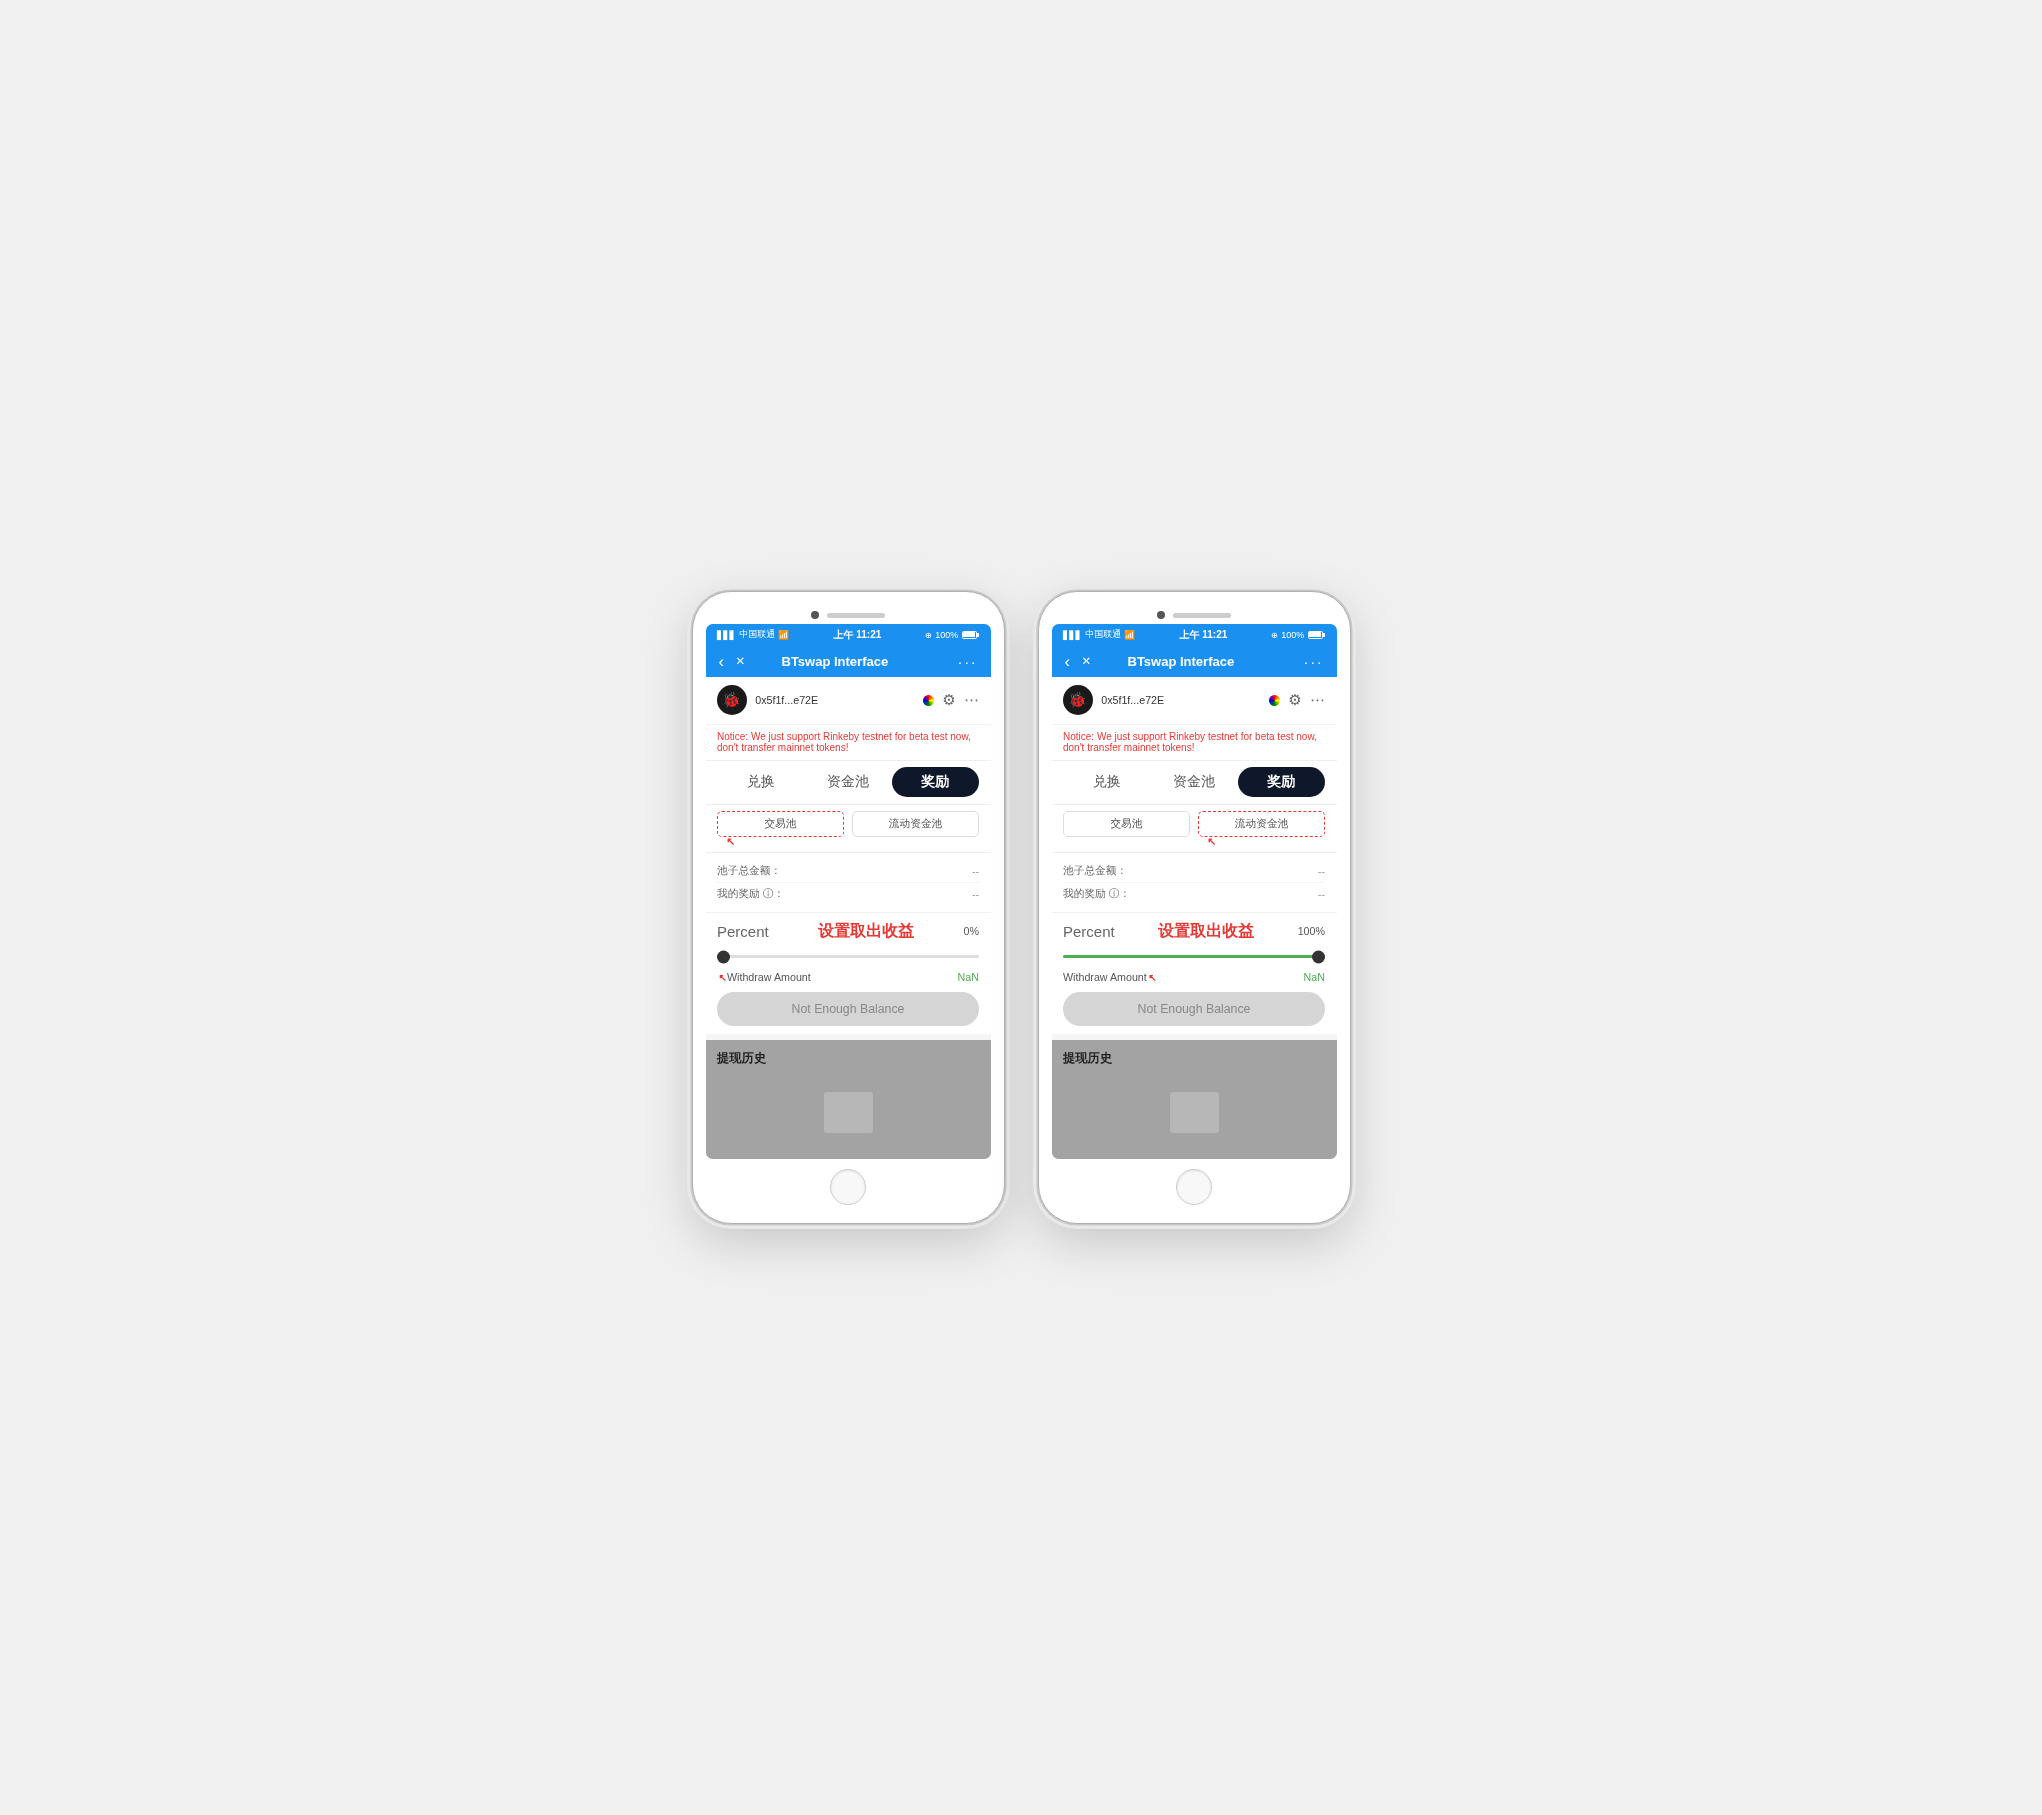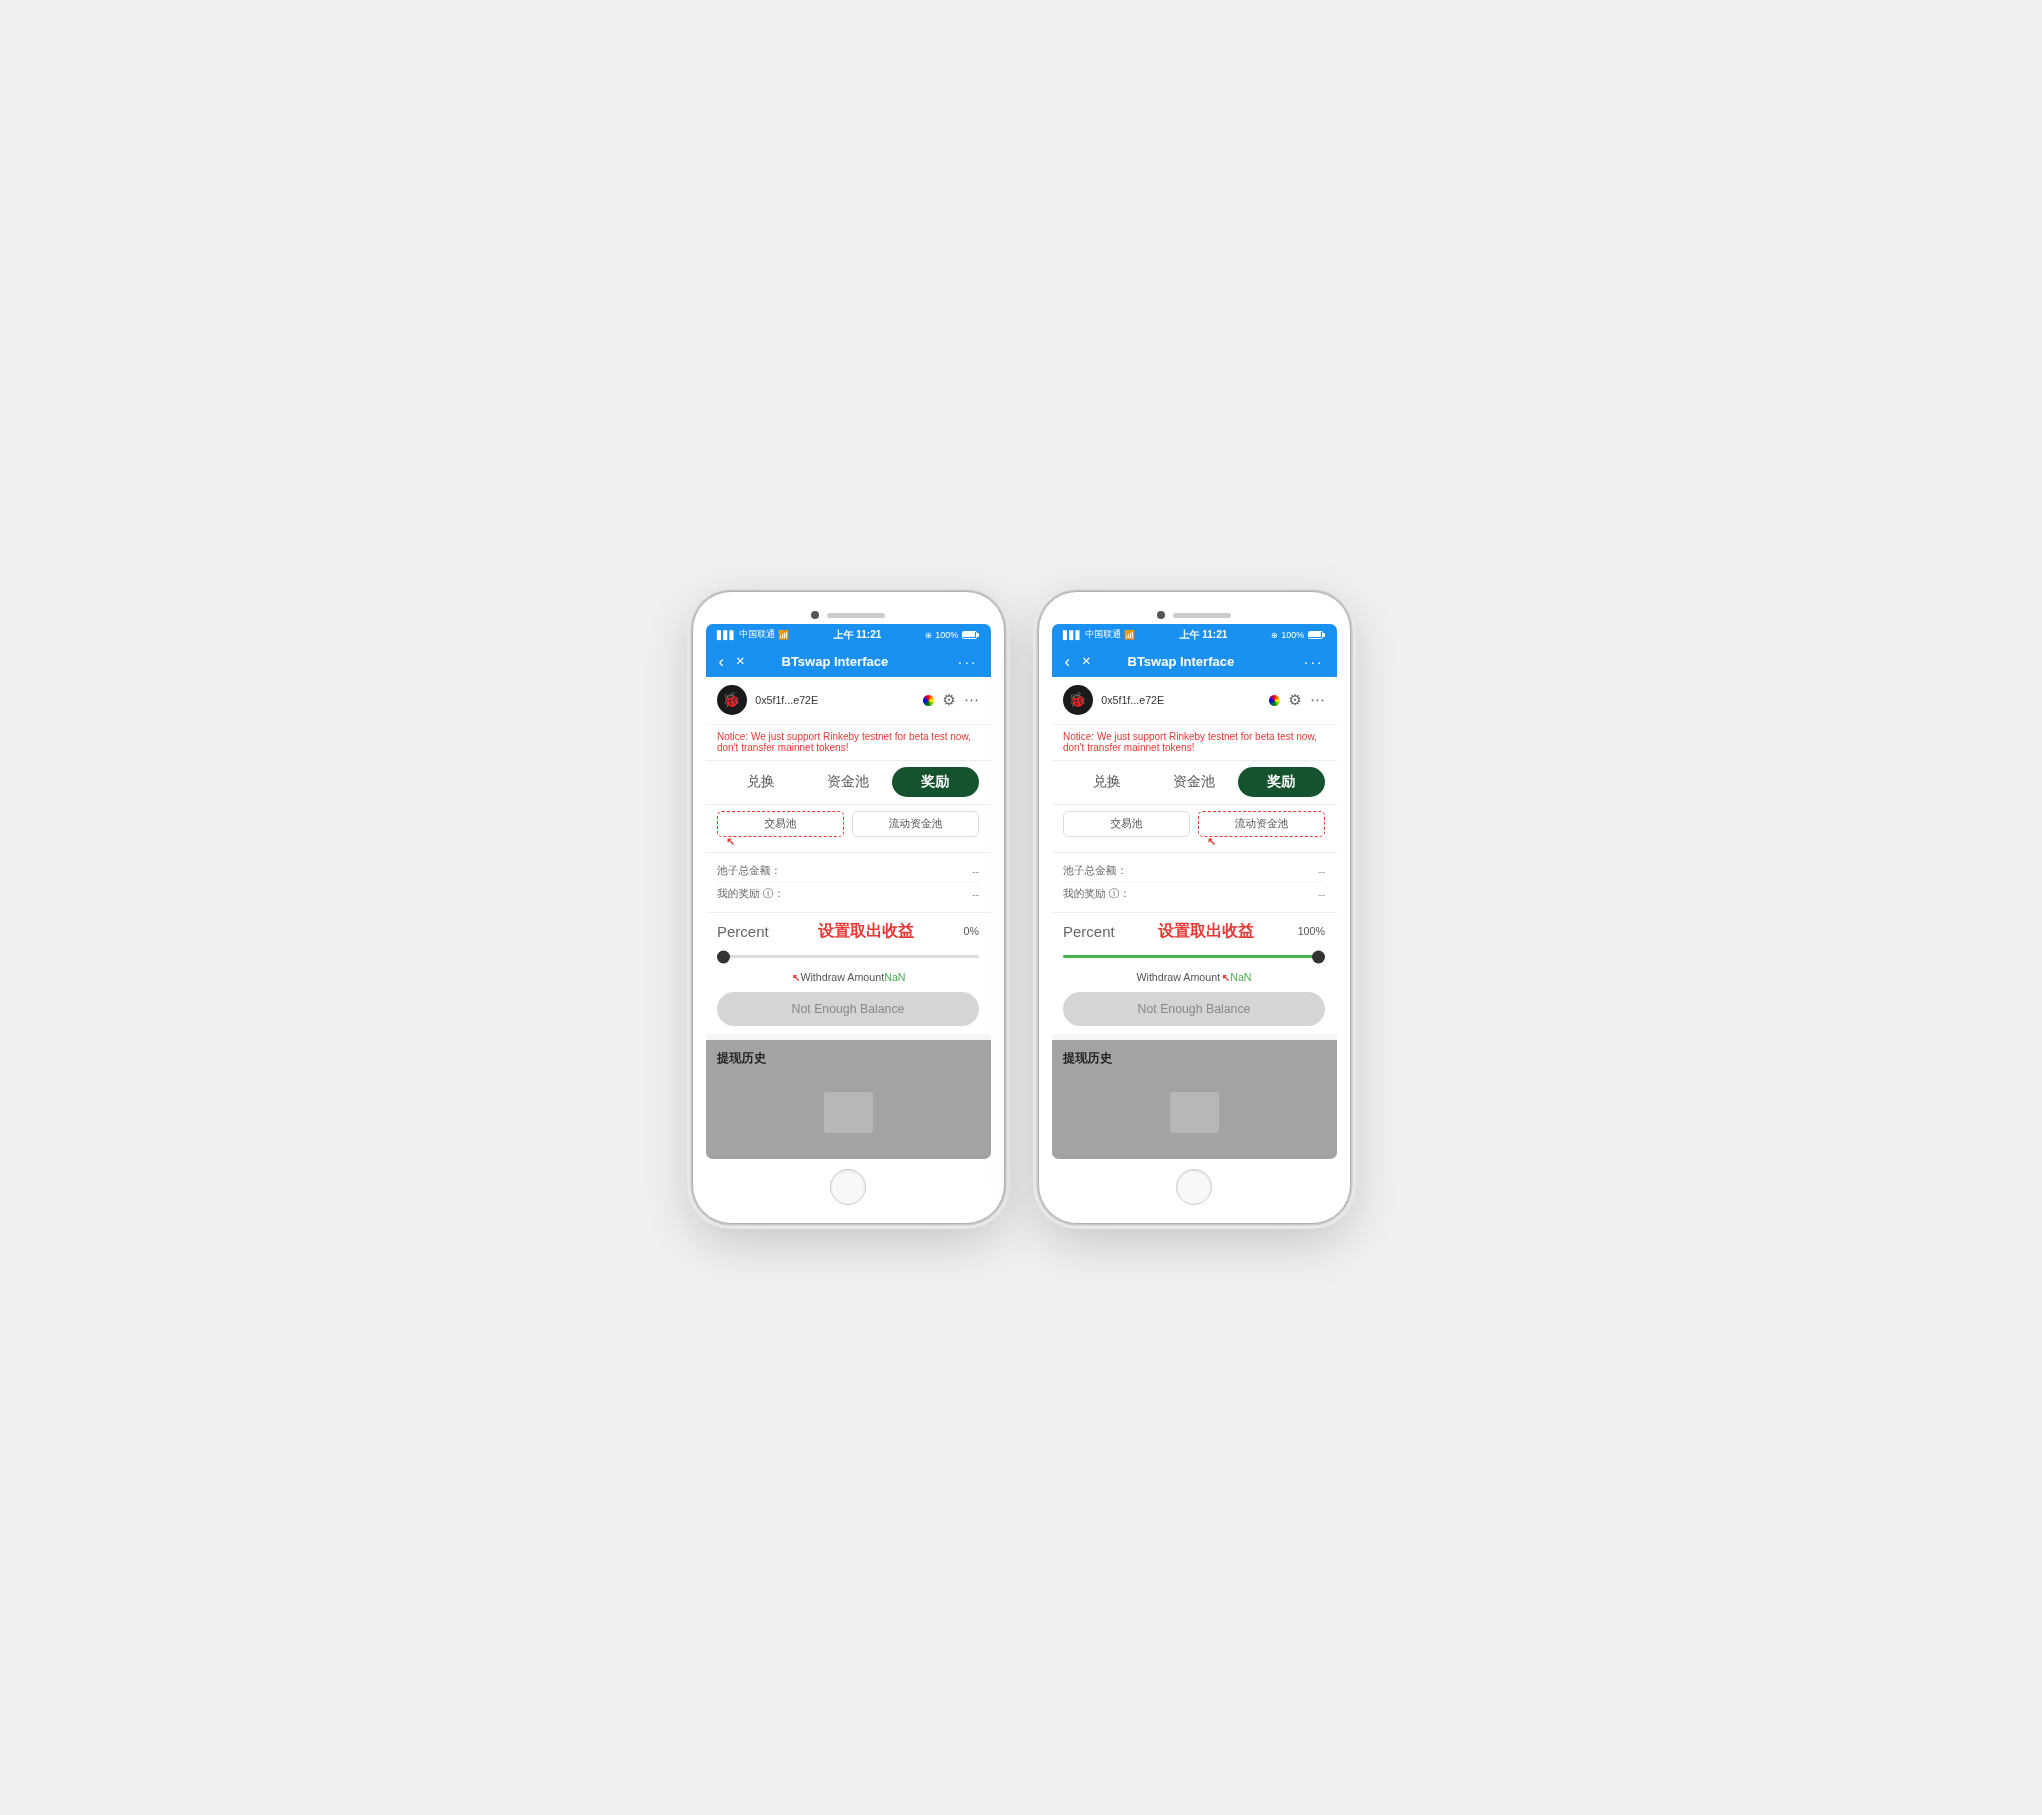--- a/index.html
+++ b/index.html
@@ -150,21 +150,21 @@
     .tab {
       flex: 1;
       text-align: center;
       padding: 5.8px 0;
       font-size: 14px;
       color: #555;
       cursor: pointer;
       border-radius: 16.4px;
     }
     .tab.active {
-      background: #14532d;
+      background: #0f172a;
       color: #fff;
       font-weight: 600;
       border-radius: 16.4px;
     }
     
     .sub-tabs {
       background: #fff;
       padding: 6.6px 11.5px;
       display: flex;
       gap: 8.2px;
@@ -228,21 +228,21 @@
     .percent-value { font-size: 10.7px; color: #555; }
     .slider-container {
       position: relative;
       height: 16.4px;
       display: flex;
       align-items: center;
       margin-bottom: 6.6px;
     }
     .withdraw-row {
       display: flex;
-      justify-content: center;
+      justify-content: space-between;
       font-size: 10.7px;
       color: #555;
       margin-top: 3.3px;
     }
     .withdraw-value { color: #4caf50; }
     .red-arrow-small {
       color: #e53935;
       font-size: 10px;
       font-weight: bold;
       margin-left: 1.6px;

